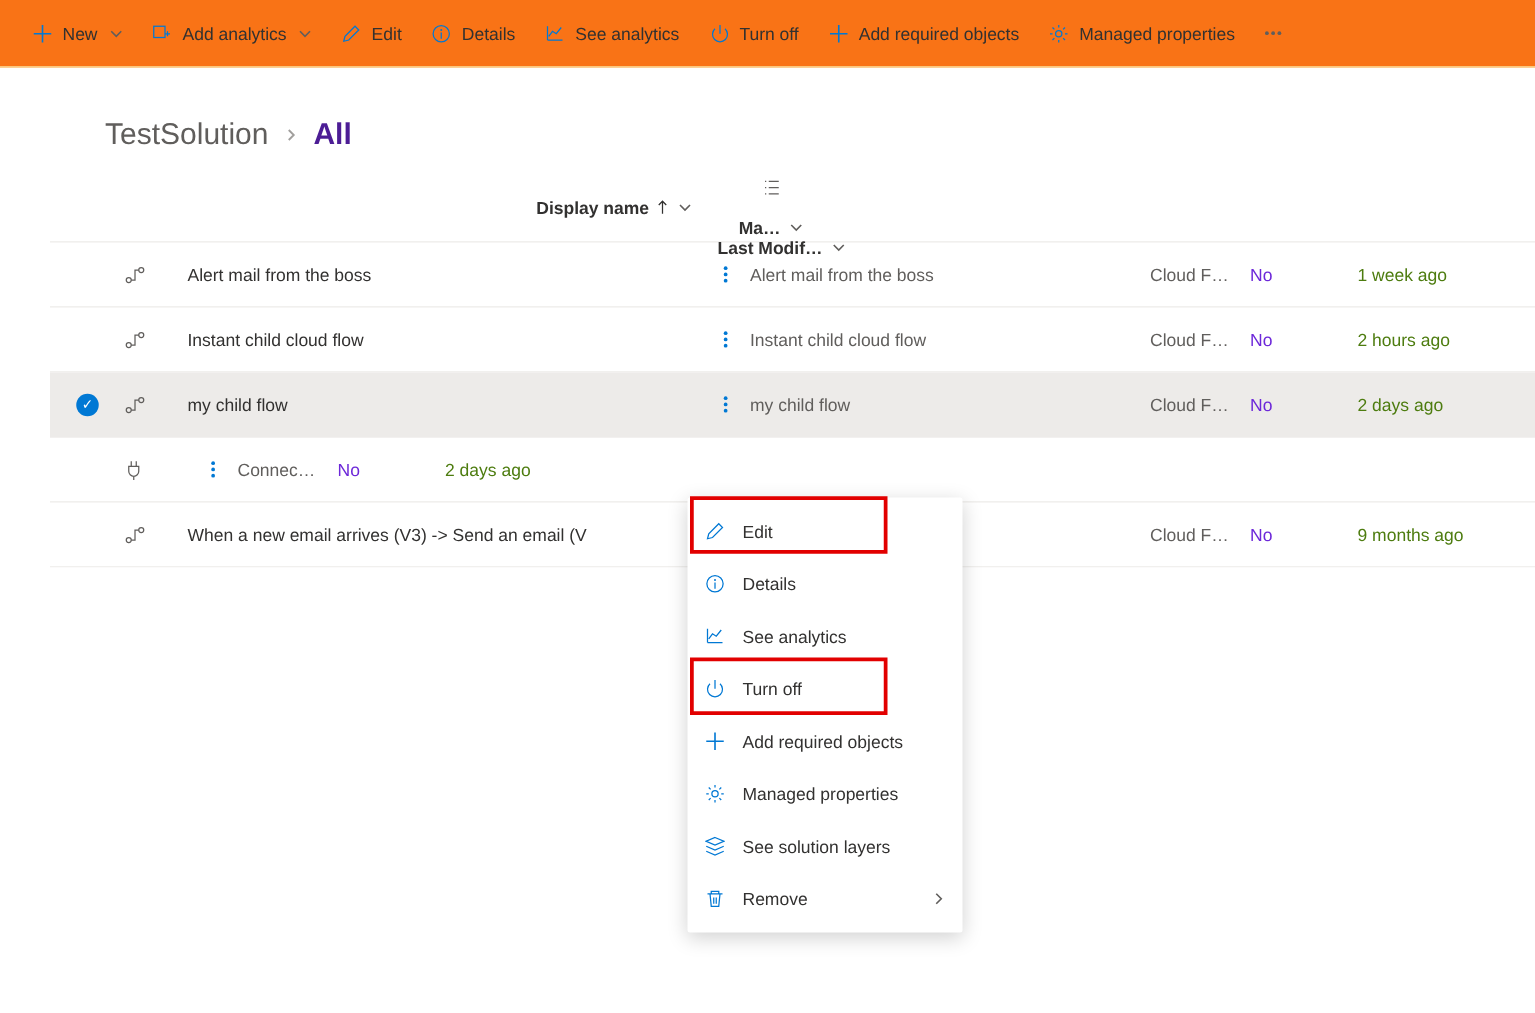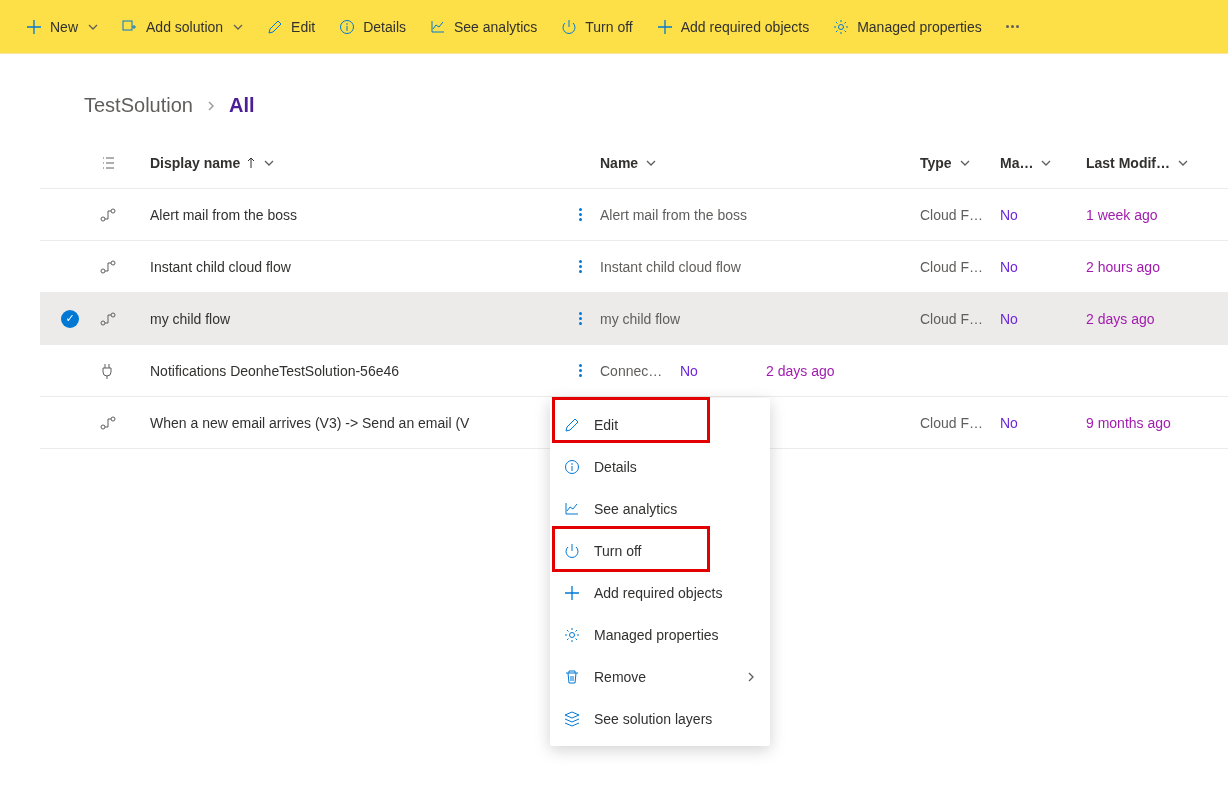--- a/index.html
+++ b/index.html
@@ -1,33 +1,33 @@
 <!DOCTYPE html>
 <html><head>
 <meta charset="utf-8">
 <style>
 * { box-sizing: border-box; margin: 0; padding: 0; }
 body { font-family: "Segoe UI", -apple-system, sans-serif; font-size: 14px; color: #323130; background: #fff; width: 1228px; }
-.toolbar { display: flex; align-items: center; height: 54px; background: #fde047; border-bottom: 1px solid #fbe5a0; padding: 0 16px; gap: 4px; }
+.toolbar { display: flex; align-items: center; height: 54px; background: #f97316; border-bottom: 1px solid #fbe5a0; padding: 0 16px; gap: 4px; }
 .tb-item { display: flex; align-items: center; gap: 8px; padding: 6px 10px; cursor: pointer; color: #323130; }
 .tb-icon { color: #0078d4; display: flex; align-items: center; }
 .chevicon { color: #605e5c; font-size: 10px; margin-left: 2px; }
-.breadcrumb { display: flex; align-items: center; gap: 12px; padding: 40px 0 20px 84px; font-size: 20px; color: #605e5c; }
+.breadcrumb { display: flex; align-items: center; gap: 12px; padding: 40px 0 20px 84px; font-size: 24px; color: #605e5c; }
 .breadcrumb .current { font-weight: 600; color: #4c1d95; }
 .table-wrap { margin-left: 40px; }
 .thead, .trow { display: flex; align-items: center; height: 52px; border-bottom: 1px solid #edebe9; }
-.thead { font-weight: 600; }
+.thead { font-weight: 600; flex-direction: column; }
 .col-sel { width: 60px; display: flex; justify-content: center; }
 .col-icon { width: 50px; display: flex; justify-content: flex-start; color: #605e5c; }
 .col-display { width: 410px; display: flex; align-items: center; }
 .col-menu { width: 40px; display: flex; justify-content: center; }
 .col-name { width: 320px; color: #605e5c; padding-right: 10px; overflow: hidden; text-overflow: ellipsis; white-space: nowrap; }
 .col-type { width: 80px; color: #605e5c; overflow: hidden; text-overflow: ellipsis; white-space: nowrap; }
 .col-managed { width: 86px; color: #6d28d9; }
-.col-modified { width: 120px; color: #a21caf; flex: 1; }
+.col-modified { width: 120px; color: #4d7c0f; flex: 1; }
 .thead .col-name, .thead .col-type, .thead .col-managed, .thead .col-modified { color: #323130; }
 .th-flex { display: flex; align-items: center; gap: 6px; }
 .trow.selected { background: #edebe9; }
 .selcircle { width: 18px; height: 18px; border-radius: 50%; background: #0078d4; display: flex; align-items: center; justify-content: center; color: #fff; font-size: 11px; }
 .vdots { color: #0078d4; display: flex; flex-direction: column; gap: 2px; cursor: pointer; }
 .vdots span { width: 3px; height: 3px; background: #0078d4; border-radius: 50%; }
 .context-menu { position: absolute; left: 550px; top: 398px; width: 220px; background: #fff; box-shadow: 0 4px 16px rgba(0,0,0,0.18); border-radius: 2px; padding: 6px 0; z-index: 10; }
 .cm-item { display: flex; align-items: center; gap: 12px; height: 42px; padding: 0 14px; cursor: pointer; color: #323130; }
 .cm-icon { color: #0078d4; width: 18px; display: flex; }
 .cm-chev { margin-left: auto; color: #605e5c; }
@@ -53,21 +53,21 @@
         </svg>
     </span>
   </div>
   <div class="tb-item">
     <span class="tb-icon">
       <svg width="16" height="16" viewBox="0 0 16 16">
           <rect x="1" y="2" width="9" height="9" stroke="currentColor" fill="none"></rect>
           <path d="M12 6h4M14 4v4" stroke="currentColor" transform="translate(-2 2)"></path>
         </svg>
     </span>
-    <span>Add solution</span>
+    <span>Add analytics</span>
     <span class="chevicon">
       <svg width="10" height="10" viewBox="0 0 10 10">
           <path d="M1 3l4 4 4-4" stroke="currentColor" fill="none" stroke-width="1.3"></path>
         </svg>
     </span>
   </div>
   <div class="tb-item">
     <span class="tb-icon">
       <svg width="16" height="16" viewBox="0 0 16 16">
           <path d="M2 14l1-4 8-8 3 3-8 8-4 1z" stroke="currentColor" fill="none"></path>
@@ -262,21 +262,20 @@
     <div class="col-managed">No</div>
     <div class="col-modified">2 days ago</div>
   </div>
       <div class="trow">
     <div class="col-sel"></div>
     <div class="col-icon">
           <svg width="14" height="16" viewBox="0 0 14 16" stroke="#605e5c" fill="none">
             <path d="M5 1v4M9 1v4M3 5h8v4a4 4 0 01-8 0V5zM7 13v3"></path>
           </svg>
         </div>
-    <div class="col-display">Notifications DeonheTestSolution-56e46</div>
     <div class="col-menu">
           <div class="vdots">
             <span></span>
             <span></span>
             <span></span>
           </div>
         </div>
     <div class="col-type">Connec…</div>
     <div class="col-managed">No</div>
     <div class="col-modified">2 days ago</div>
@@ -354,34 +353,34 @@
       <svg width="16" height="16" viewBox="0 0 16 16">
           <circle cx="8" cy="8" r="2.5" stroke="currentColor" fill="none"></circle>
           <path d="M8 1v2M8 13v2M1 8h2M13 8h2M3 3l1.5 1.5M11.5 11.5L13 13M3 13l1.5-1.5M11.5 4.5L13 3" stroke="currentColor"></path>
         </svg>
     </span>
     <span>Managed properties</span>
   </div>
   <div class="cm-item">
     <span class="cm-icon">
       <svg width="16" height="16" viewBox="0 0 16 16">
+          <path d="M8 1l7 3-7 3-7-3 7-3zM1 8l7 3 7-3M1 12l7 3 7-3" stroke="currentColor" fill="none"></path>
+        </svg>
+    </span>
+    <span>See solution layers</span>
+  </div>
+  <div class="cm-item">
+    <span class="cm-icon">
+      <svg width="16" height="16" viewBox="0 0 16 16">
           <path d="M2 4h12M5 4V2h6v2M4 4l1 10h6l1-10M7 7v5M9 7v5" stroke="currentColor" fill="none"></path>
         </svg>
     </span>
     <span>Remove</span>
     <span class="cm-chev">
       <svg width="10" height="10" viewBox="0 0 10 10">
           <path d="M3 1l4 4-4 4" stroke="currentColor" fill="none" stroke-width="1.3"></path>
         </svg>
     </span>
   </div>
-  <div class="cm-item">
-    <span class="cm-icon">
-      <svg width="16" height="16" viewBox="0 0 16 16">
-          <path d="M8 1l7 3-7 3-7-3 7-3zM1 8l7 3 7-3M1 12l7 3 7-3" stroke="currentColor" fill="none"></path>
-        </svg>
-    </span>
-    <span>See solution layers</span>
-  </div>
 </div>
 
 <div class="red-box red-box-1"></div>
 <div class="red-box red-box-2"></div>
 
 </body></html>

